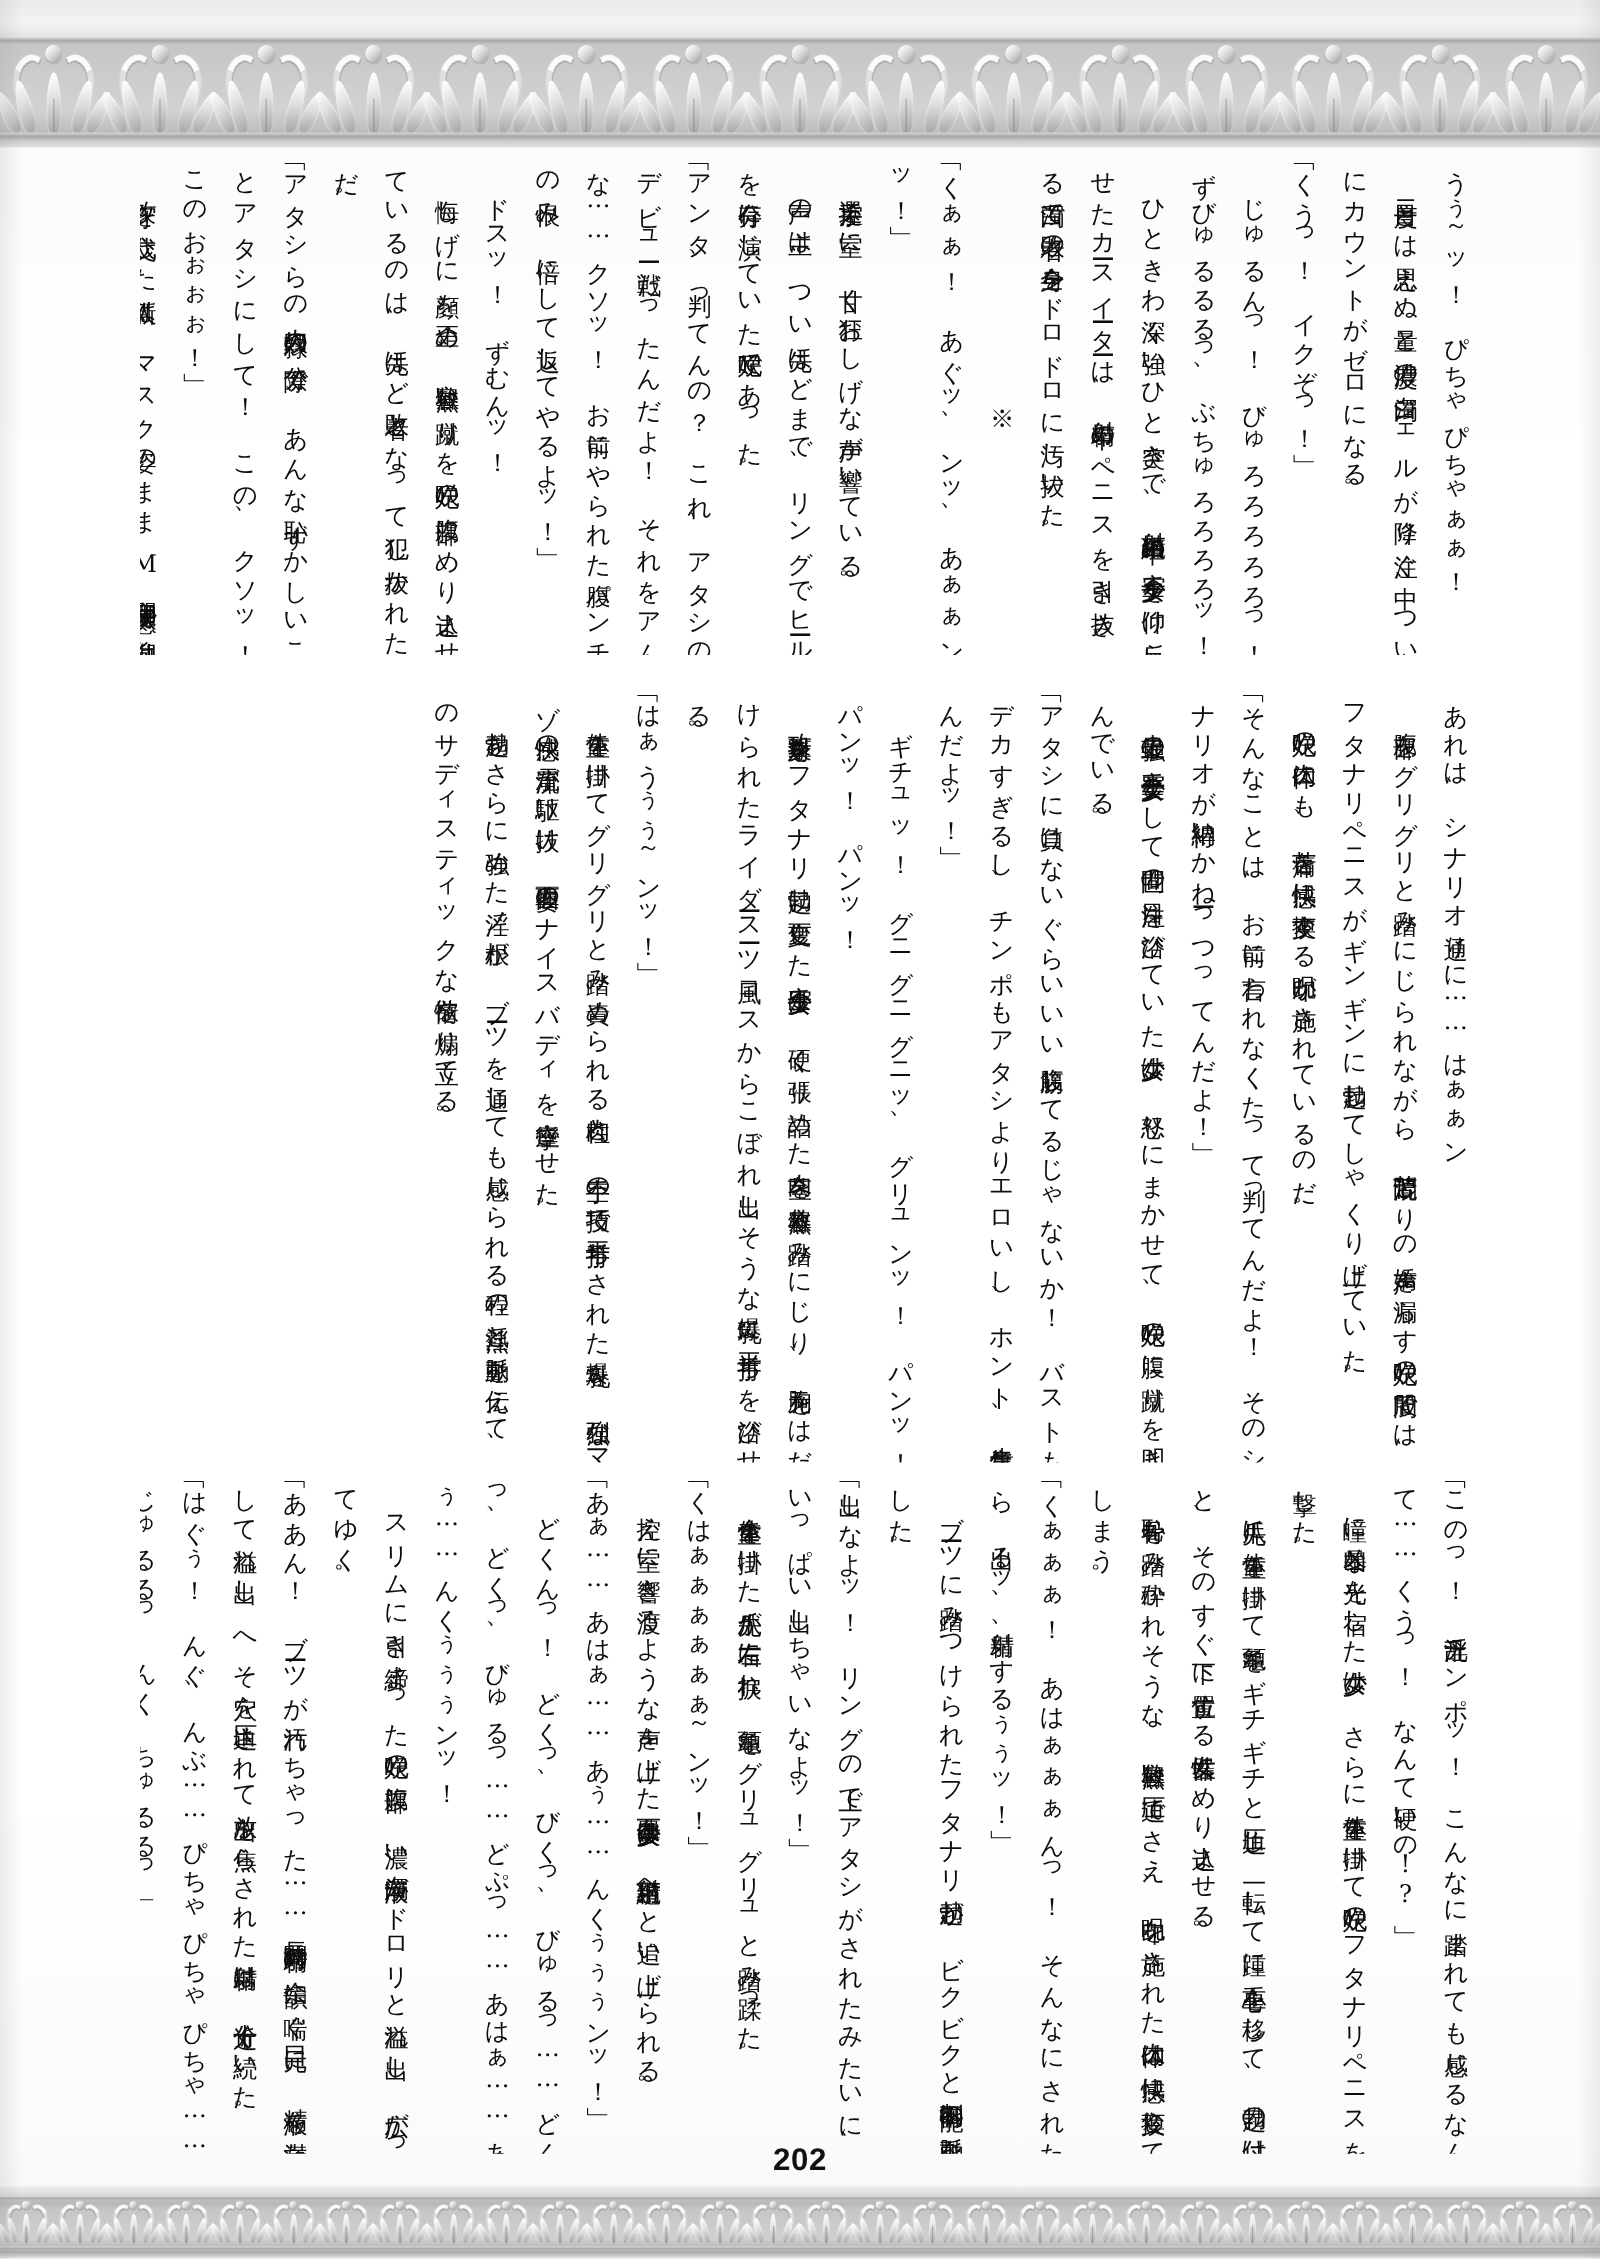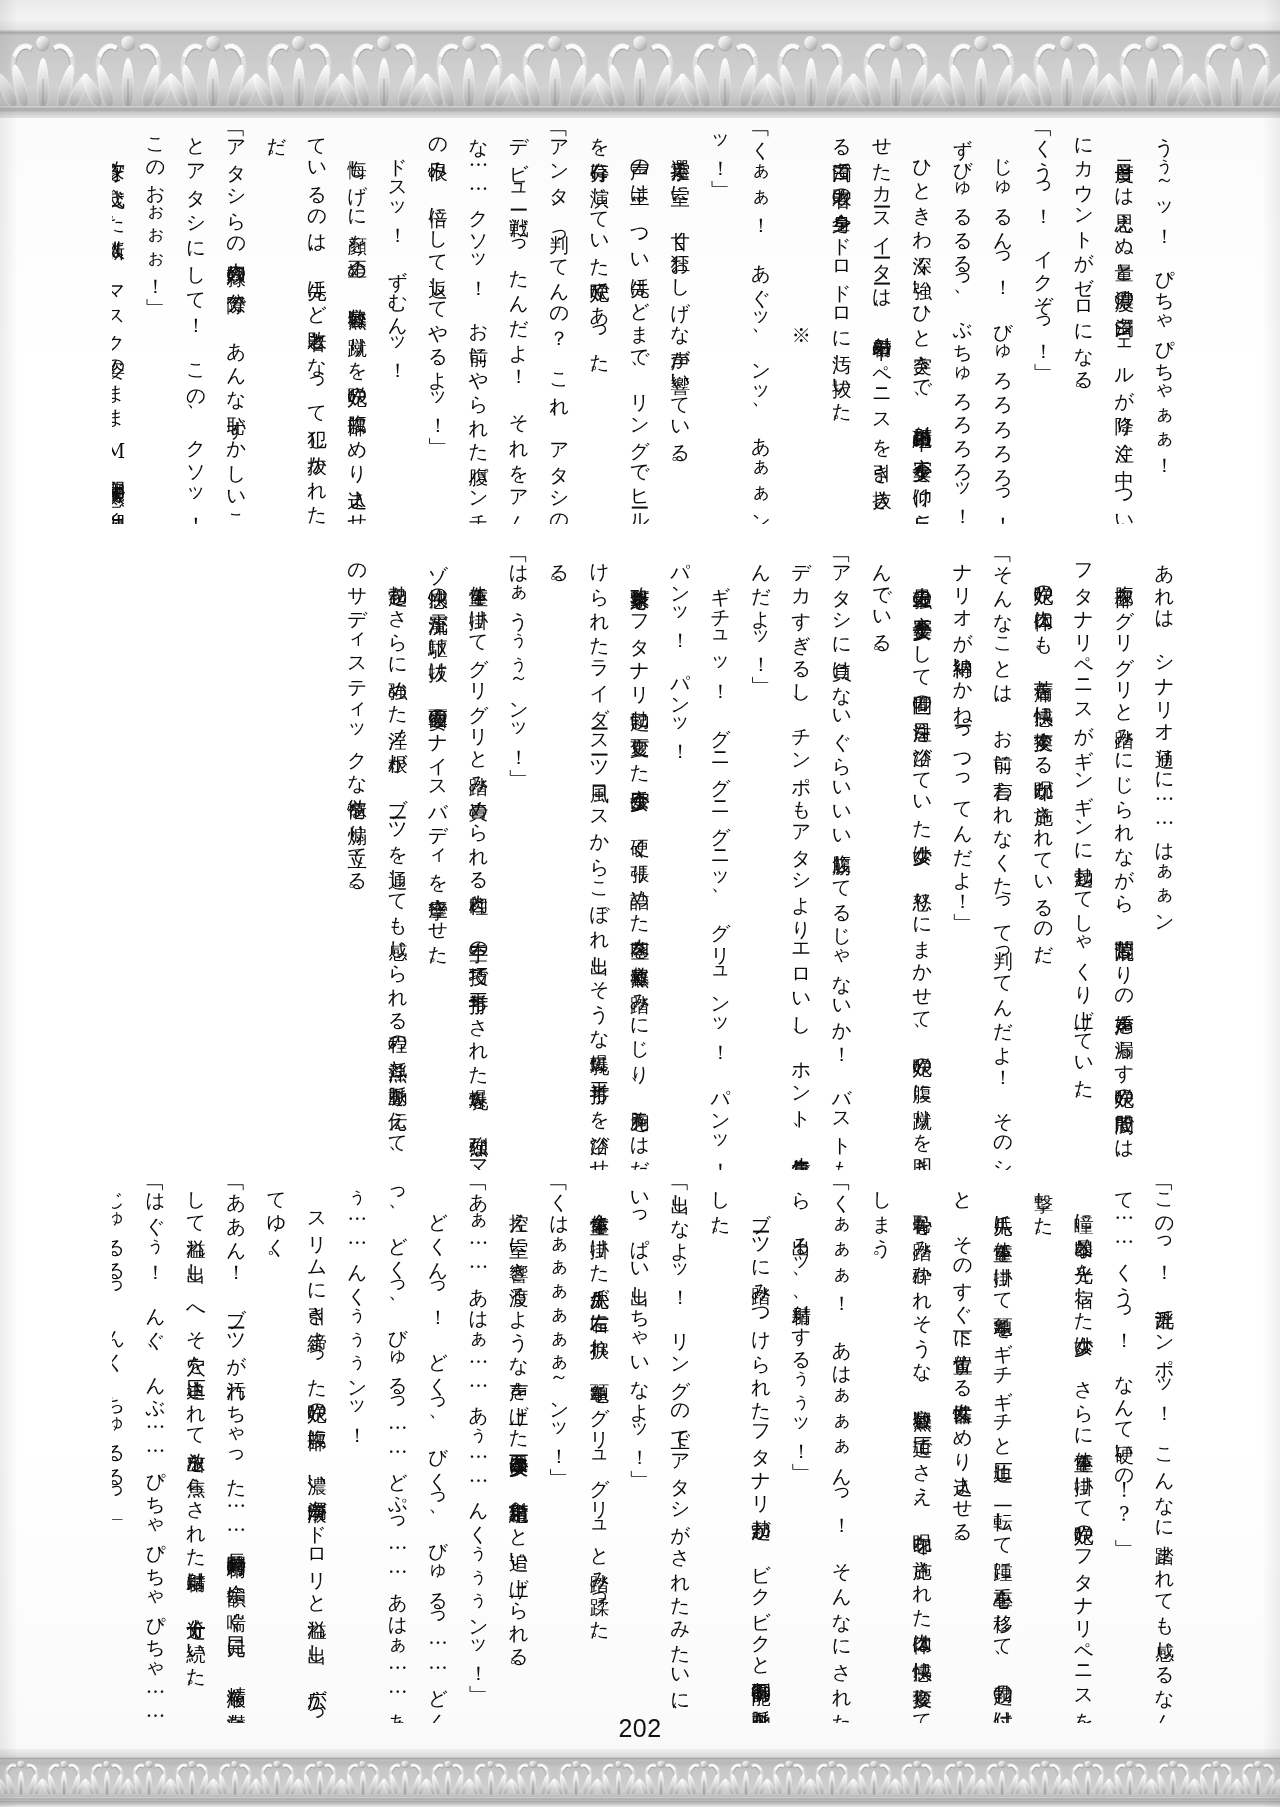--- a/index.html
+++ b/index.html
@@ -182,21 +182,21 @@
 
   
   .page-number {
     position: absolute;
     left: 0;
     bottom: 64px;
     width: 100%;
     text-align: center;
     font-family: "Liberation Sans", sans-serif;
     font-size: 25px;
-    font-weight: 400;
+    font-weight: 700;
     color: #111111;
     letter-spacing: 0.02em;
   }
 
   .edge-shadow-left {
     position: absolute;
     top: 0; left: 0;
     width: 18px; height: 100%;
     background: linear-gradient(90deg, rgba(150,150,150,.18), rgba(255,255,255,0));
     pointer-events: none;

